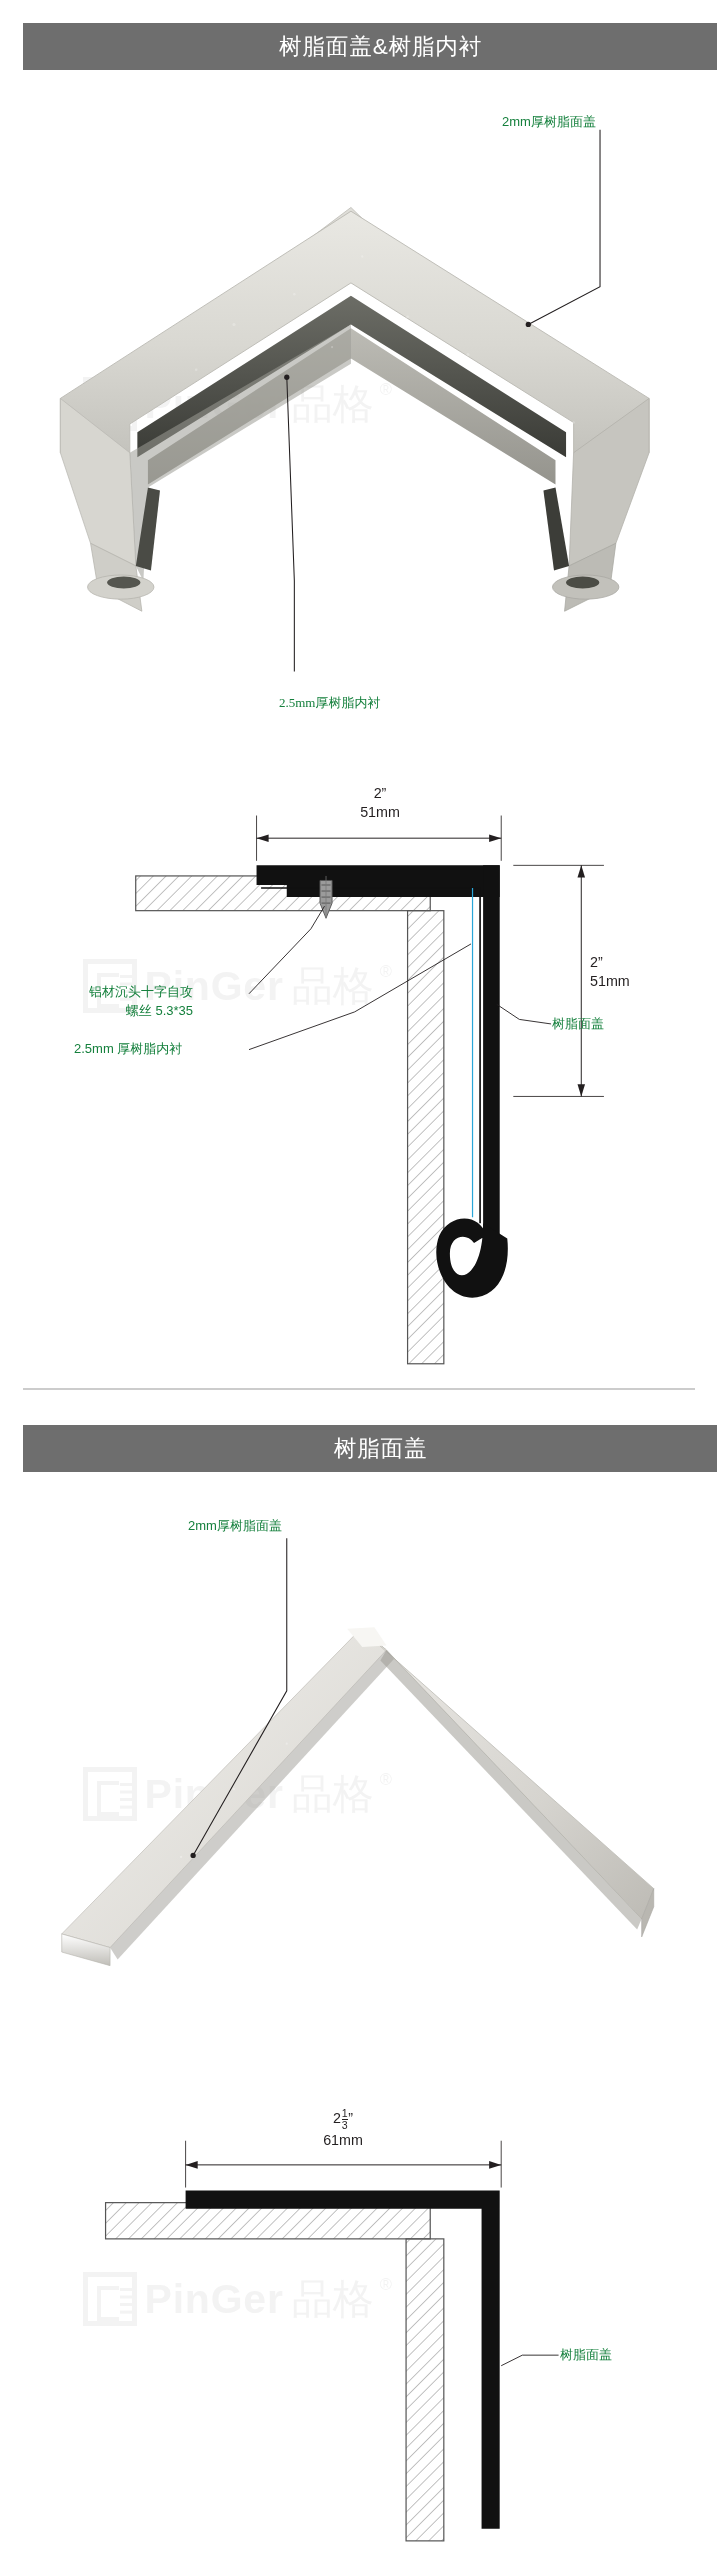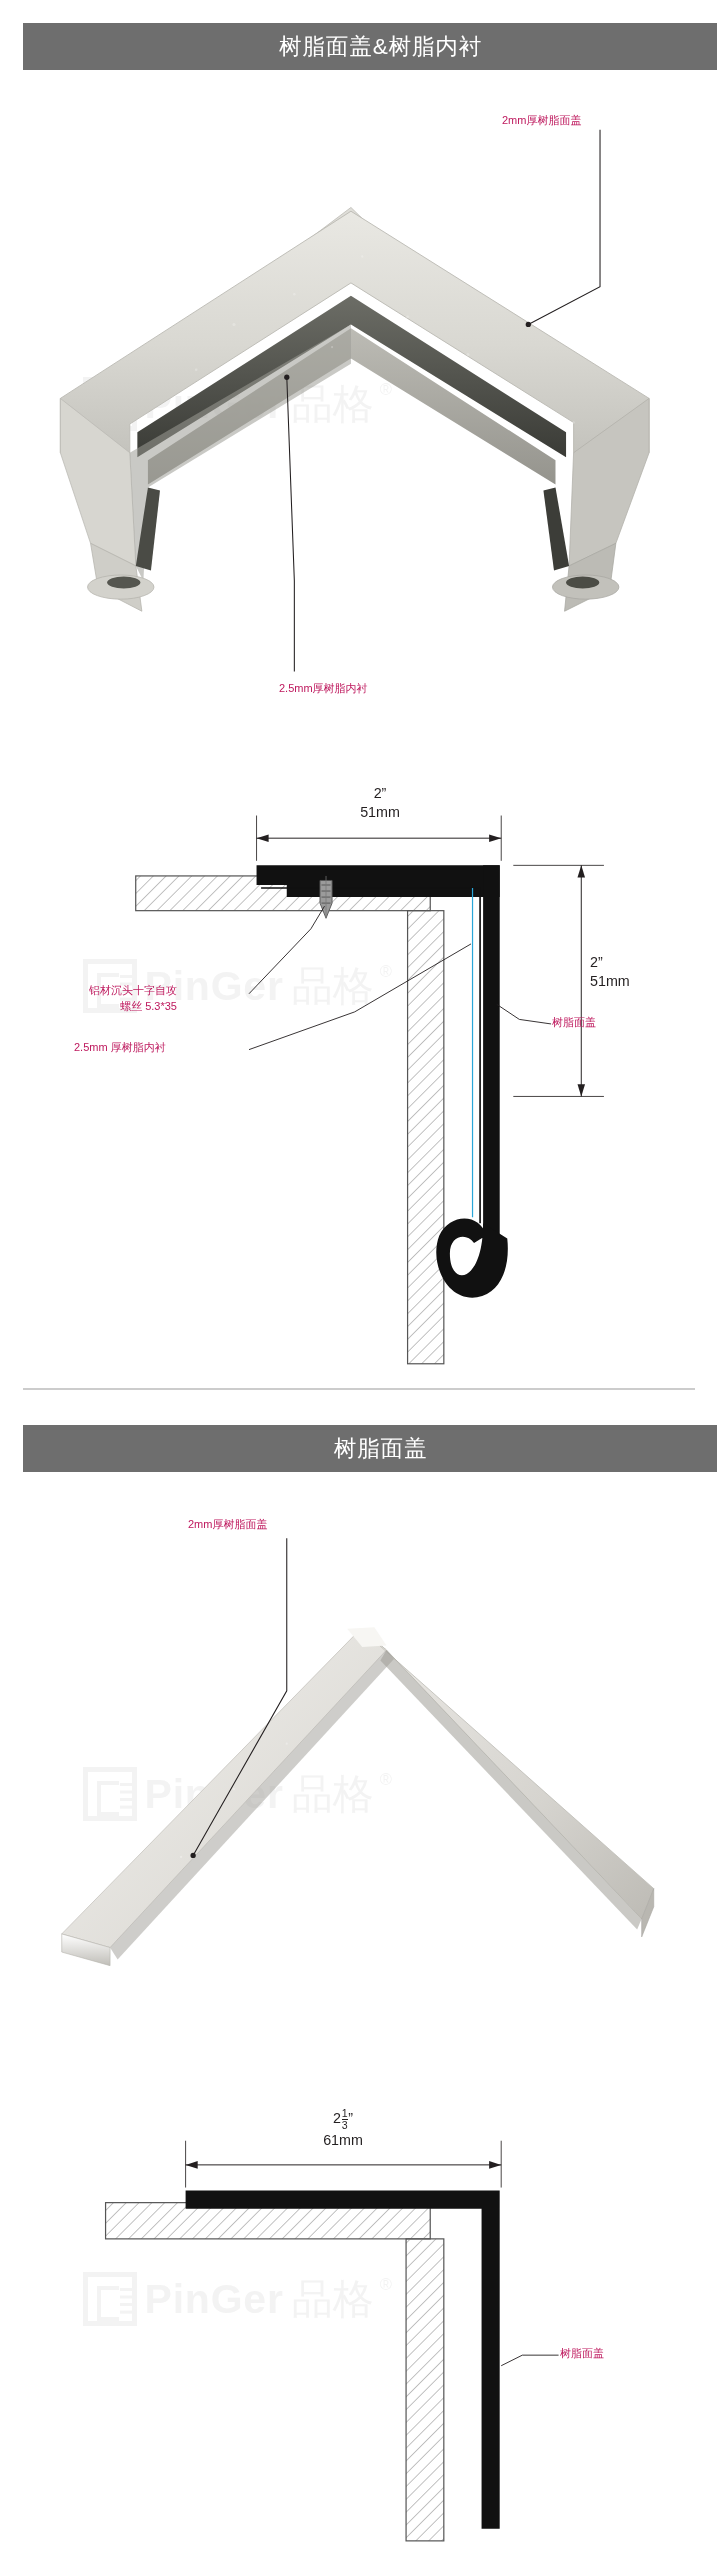--- a/index.html
+++ b/index.html
@@ -117,23 +117,23 @@
   #fig-photo-1 { left: 45px; top: 98px; width: 627px; height: 634px; }
   #fig-draw-1  { left: 30px; top: 755px; width: 657px; height: 627px; }
   #fig-photo-2 { left: 45px; top: 1502px; width: 627px; height: 589px; }
   #fig-draw-2  { left: 30px; top: 2106px; width: 657px; height: 453px; }
 
   .figure svg { display: block; }
 
   
   .callout {
     position: absolute;
-    font-size: 11px;
+    font-size: 13px;
     line-height: 1.45;
-    color: #be185d;
+    color: #15803d;
     white-space: nowrap;
   }
 
   .dim-text {
     position: absolute;
     font-size: 14.3px;
     line-height: 1.3;
     color: #231f20;
     text-align: center;
     white-space: nowrap;
@@ -300,21 +300,21 @@
       </g>
 
       <path d="M 735 42 L 735 250 L 640 300" fill="none" stroke="#231f20" stroke-width="1.4"></path>
       <circle cx="640" cy="300" r="3.5" fill="#231f20"></circle>
 
       <path d="M 330 760 L 330 640 L 320 370" fill="none" stroke="#231f20" stroke-width="1.4"></path>
       <circle cx="320" cy="370" r="3.5" fill="#231f20"></circle>
     </svg>
 
     <div class="callout" style="left: 457px; top: 15px;">2mm厚树脂面盖</div>
-    <div class="callout" style="left: 234px; top: 583px;">2.5mm厚树脂内衬</div>
+    <div class="callout" style="left: 234px; top: 596px; font-family: Liberation Serif, serif;">2.5mm厚树脂内衬</div>
   </div>
 
   <div class="figure" id="fig-draw-1">
     <svg width="657" height="627" viewBox="0 0 870 830" xmlns="http://www.w3.org/2000/svg" aria-hidden="true">
       <defs>
         <pattern id="hatchH" width="12" height="12" patternTransform="rotate(45)" patternUnits="userSpaceOnUse">
           <line x1="0" y1="0" x2="0" y2="12" stroke="#9a9a9a" stroke-width="1.6"></line>
         </pattern>
       </defs>
 

